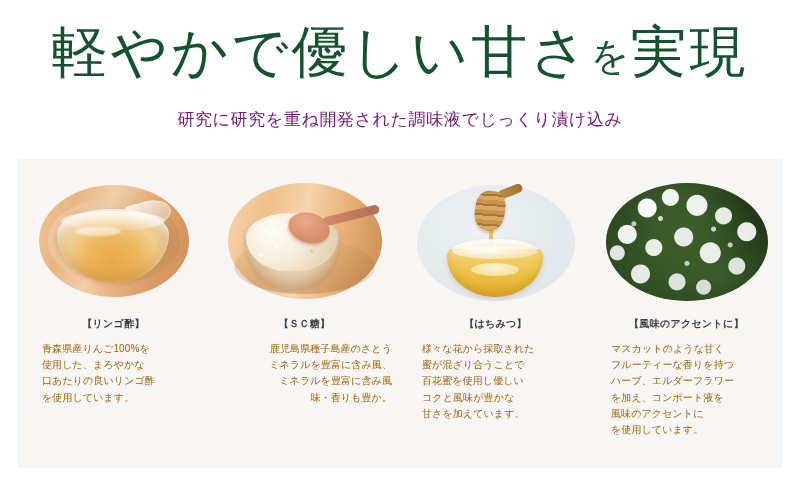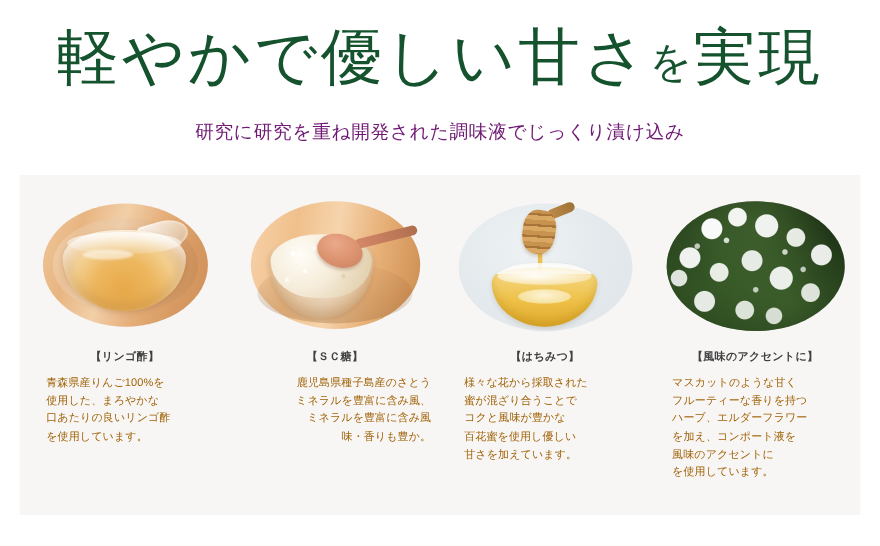--- a/index.html
+++ b/index.html
@@ -388,22 +388,22 @@
           <div class="bowl"></div>
           <div class="pool"></div>
           <div class="stick"></div>
           <div class="dipper"></div>
         </div>
       </div>
       <div class="col-title">【はちみつ】</div>
       <div class="col-body">
         <span class="ln">様々な花から採取された</span>
         <span class="ln">蜜が混ざり合うことで</span>
+        <span class="ln">百花蜜を使用し優しい</span>
         <span class="ln">コクと風味が豊かな</span>
-        <span class="ln">百花蜜を使用し優しい</span>
         <span class="ln">甘さを加えています。</span>
       </div>
     </div>
 
     <div class="col col-4">
       <div class="photo ph-flower">
         <div class="photo-inner">
           <div class="foliage"></div>
           <div class="blossoms"></div>
           <div class="speck"></div>

